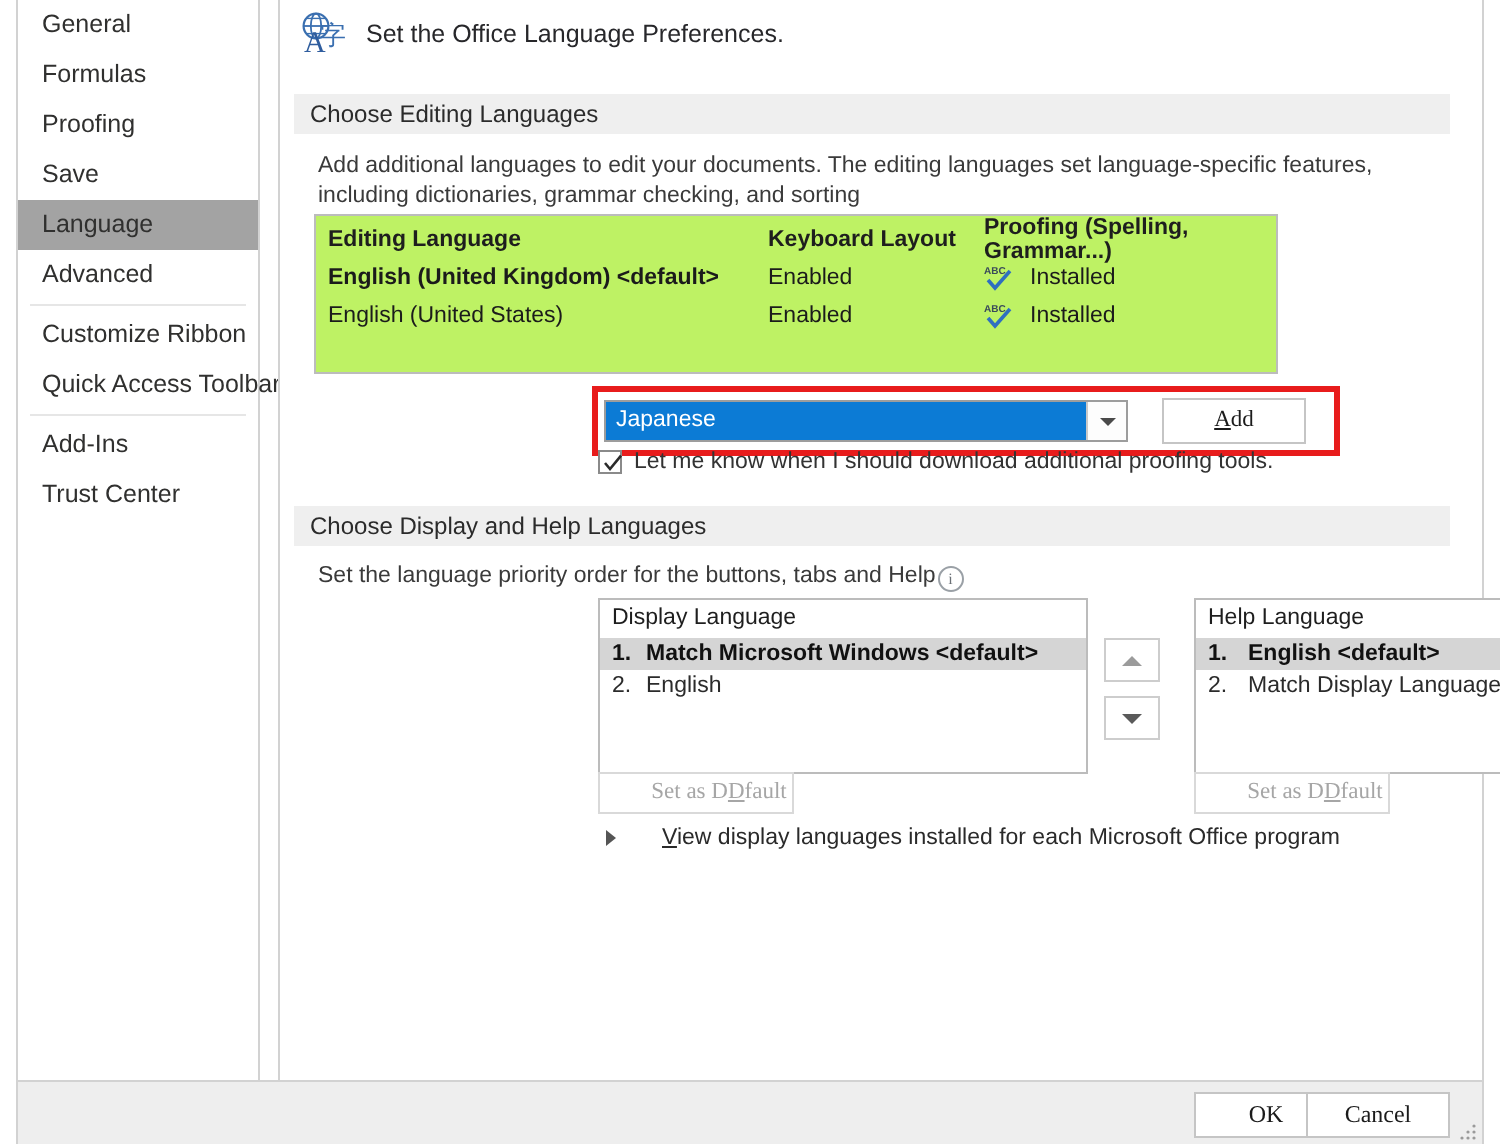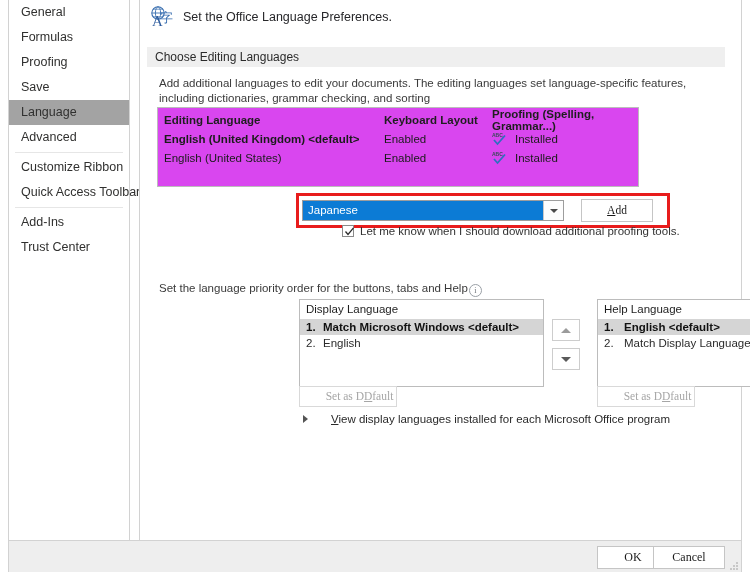--- a/index.html
+++ b/index.html
@@ -125,21 +125,21 @@
   }
   .info-inline { margin-left: 1px; }
 
   
   .grid-box {
     position: absolute;
     left: 17px;
     top: 107px;
     width: 482px;
     height: 80px;
-    background: #d946ef;
+    background: #bef264;
     border: 1px solid #bcbcbc;
     box-sizing: border-box;
   }
   .grid-row {
     display: flex;
     height: 19px;
     align-items: center;
     font-size: 11.5px;
   }
   .grid-head {
@@ -229,21 +229,20 @@
 
   .checkrow {
     position: absolute;
     left: 159px;
     top: 225px;
     display: flex;
     align-items: center;
     gap: 6px;
     font-size: 11.5px;
     color: #333333;
-    margin-left: 43px;
   }
   .cb {
     width: 12px; height: 12px;
     border: 1px solid #8a8a8a;
     background: #ffffff;
     position: relative;
     box-sizing: border-box;
   }
   .cb svg { position:absolute; left:1px; top:0px; }
 
@@ -442,20 +441,21 @@
 
     <div class="checkrow">
       <span class="cb">
         <svg width="11" height="11" viewBox="0 0 11 11">
           <path d="M1.5 5.5 L4 8.5 L9.5 1.8" fill="none" stroke="#2b2b2b" stroke-width="1.3"></path>
         </svg>
       </span>
       <span>Let me know when I should download additional proofing tools.</span>
     </div>
 
+    <div class="section-bar" id="sec-display">Choose Display and Help Languages</div>
 
     <div class="desc" id="desc-display"><span>Set the language priority order for the buttons, tabs and Help</span><span class="info-icon info-inline">i</span></div>
 
     <div class="list-box" id="list-display">
       <div class="list-head">Display Language</div>
       <div class="list-row sel">
         <span class="rank">1.</span>
         <span>Match Microsoft Windows &lt;default&gt;</span>
       </div>
       <div class="list-row">

